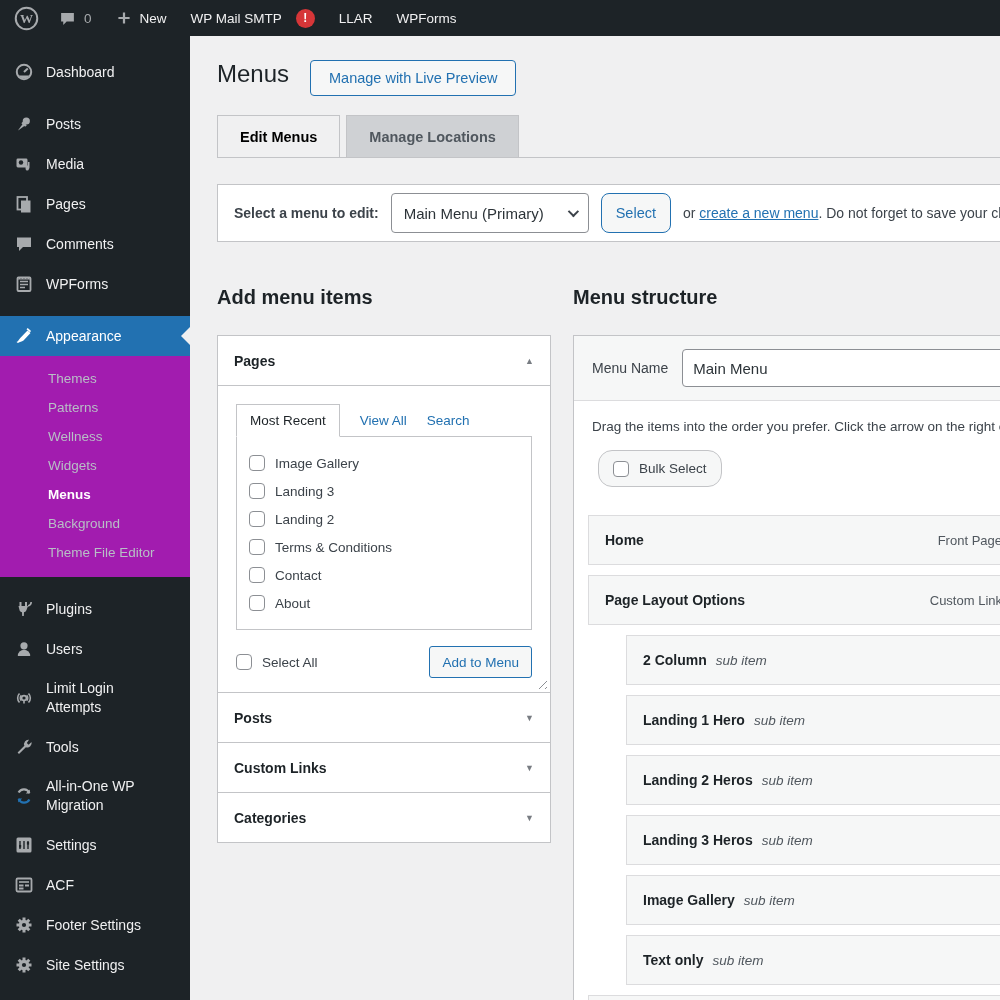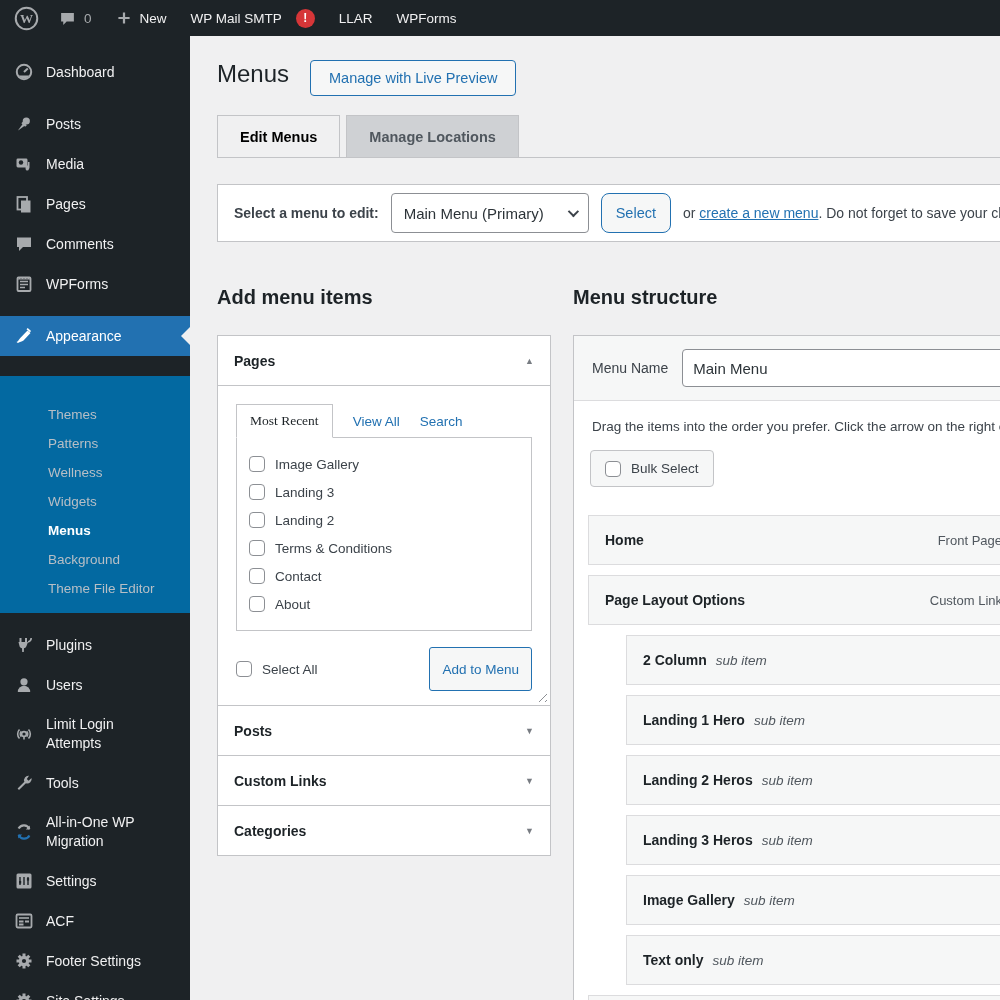--- a/index.html
+++ b/index.html
@@ -20,21 +20,21 @@
   
   .sidebar { position:absolute; left:0; top:36px; width:190px; height:964px; background:#1d2327;
     padding-top:16px; z-index:40; }
   .sb-item { display:flex; align-items:center; gap:12px; padding:10px 10px 10px 14px;
     color:#f0f0f1; font-size:14px; line-height:19px; cursor:pointer; position:relative; }
   .sb-item svg { flex-shrink:0; }
   .sb-gap { margin-top:12px; }
   .sb-item.selected { background:#2271b1; color:#fff; }
   .menu-arrow { position:absolute; right:0; top:50%; transform:translateY(-50%); width:0; height:0;
     border-top:9px solid transparent; border-bottom:9px solid transparent; border-right:9px solid #f0f0f1; }
-  .sb-sub { background:#0369a1; padding:24px 0 10px;margin-top:20px; }
+  .sb-sub { background:#a21caf; padding:8px 0 10px; }
   .sb-sub-item { padding:7px 8px 7px 48px; color:#b8bfc6; font-size:13.5px; cursor:pointer; }
   .sb-sub-item.current { color:#fff; font-weight:bold; }
 
   
   .content { position:absolute; left:190px; top:36px; width:810px; height:964px; background:#f0f0f1; }
 
   .page-title { position:absolute; left:27px; top:24px; font-size:24px; font-weight:400; color:#1d2327; }
   .live-preview-btn { position:absolute; left:120px; top:24px; height:36px; padding:0 18px;
     border:1px solid #2271b1; border-radius:4px; background:#f6f7f7; color:#2271b1; font-size:14.5px;
     display:flex; align-items:center; cursor:pointer; }
@@ -67,48 +67,48 @@
   
   .left-col { position:absolute; left:27px; top:250px; width:334px; }
   .panel { background:#fff; border:1px solid #c3c4c7; }
   .panel + .panel { margin-top:-1px; }
   .panel-header { height:49px; display:flex; align-items:center; justify-content:space-between;
     padding:0 16px; font-size:14px; font-weight:bold; color:#1d2327; cursor:pointer; }
   .tri { font-size:9px; color:#787c82; }
   .panel-body { border-top:1px solid #c3c4c7; padding:18px 18px 14px; position:relative; }
   .inner-tabs { display:flex; align-items:flex-end; position:relative; z-index:2; }
   .inner-tab-active { border:1px solid #c3c4c7; border-bottom:1px solid #fff; background:#fff;
-    padding:8px 13px; font-size:13.5px; color:#1d2327; margin-bottom:-1px; cursor:pointer;font-family:Liberation Serif, serif; }
+    padding:8px 13px; font-size:13.5px; color:#1d2327; margin-bottom:-1px; cursor:pointer; }
   .inner-tab-link { padding:8px 0; margin-left:20px; color:#2271b1; font-size:13.5px; cursor:pointer; }
   .check-list { border:1px solid #c3c4c7; padding:12px; }
   .check-row { display:flex; align-items:center; gap:10px; height:28px; }
   .cb { width:16px; height:16px; border:1px solid #8c8f94; border-radius:4px; background:#fff;
     flex-shrink:0; cursor:pointer; }
   .check-row span { font-size:13.5px; color:#3c434a; }
   .selectall-row { display:flex; align-items:center; gap:10px; margin-top:16px; }
   .selectall-row span { font-size:13.5px; color:#3c434a; }
-  .add-btn { margin-left:auto; height:44px; border:1px solid #2271b1; border-radius:3px;
+  .add-btn { margin-left:auto; height:32px; border:1px solid #2271b1; border-radius:3px;
     background:#f6f7f7; color:#2271b1; font-size:13.5px; padding:12px 12px; display:flex;
     align-items:center; cursor:pointer; }
   .resize-handle { position:absolute; right:3px; bottom:3px; width:12px; height:12px;
     background:repeating-linear-gradient(135deg, transparent 0 3px, #8c8f94 3px 4px);
     clip-path:polygon(100% 0, 100% 100%, 0 100%); cursor:nwse-resize; }
 
   
   .right-col { position:absolute; left:383px; top:250px; width:476px; }
   .menu-edit { background:#fff; border:1px solid #c3c4c7; height:740px; }
   .name-row { display:flex; align-items:center; gap:14px; padding:13px 18px; background:#f6f7f7;
     border-bottom:1px solid #dcdcde; }
   .name-row label { font-size:14px; color:#3c434a; white-space:nowrap; }
   .name-row input { flex:1; height:38px; border:1px solid #8c8f94; border-radius:4px; font-size:15px;
     padding:0 10px; color:#2c3338; background:#fff; font-family:"Liberation Sans", sans-serif; }
   .menu-body { padding:16px 14px; }
   .drag-text { font-size:13.5px; color:#3c434a; white-space:nowrap; margin:2px 0 16px; padding-left:4px; }
   .bulk { display:inline-flex; align-items:center; gap:10px; border:1px solid #c3c4c7;
-    background:#f6f7f7; border-radius:4px; height:37px; padding:0 14px; margin-left:2px;
+    background:#f6f7f7; border-radius:14px; height:37px; padding:0 14px; margin-left:10px;
     font-size:13.5px; color:#3c434a; cursor:pointer; }
   .menu-items { margin-top:28px; display:flex; flex-direction:column; gap:10px; }
   .mi { height:50px; background:#f6f7f7; border:1px solid #dcdcde; display:flex; align-items:center;
     padding:0 16px; margin-right:15px; cursor:move; }
   .mi.sub { margin-left:38px; }
   .mi-title { font-size:14px; font-weight:bold; color:#1d2327; white-space:nowrap; }
   .mi-note { font-size:13.5px; font-style:italic; color:#50575e; margin-left:9px; white-space:nowrap; }
   .mi-type { margin-left:auto; font-size:13px; color:#50575e; white-space:nowrap; }
   .mi.partial { height:42px; }
 </style>

